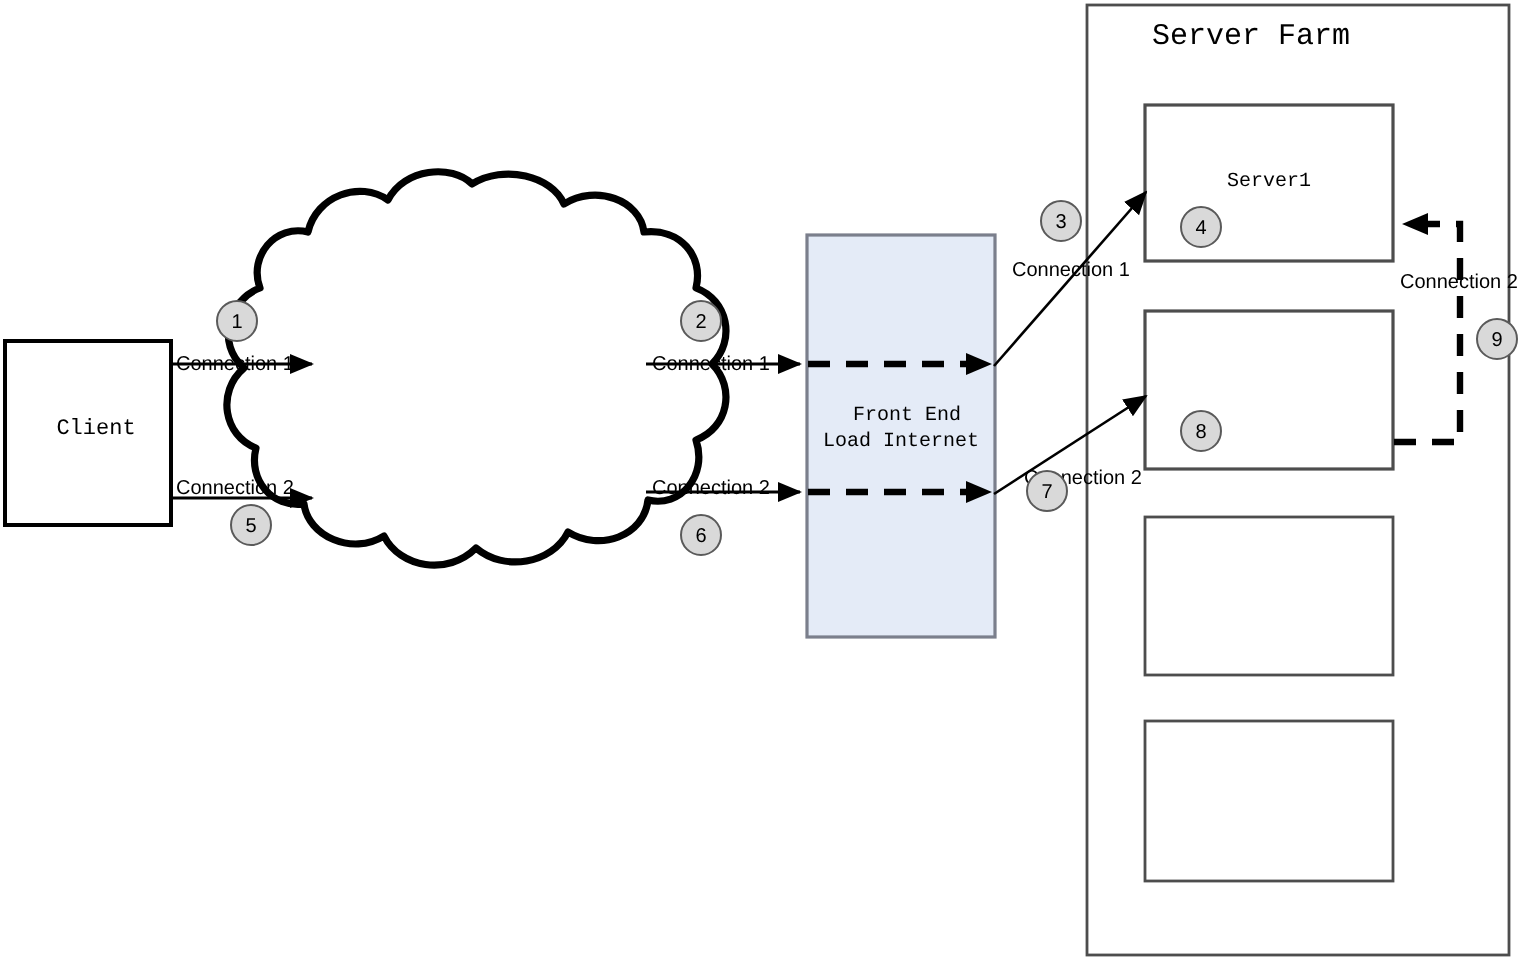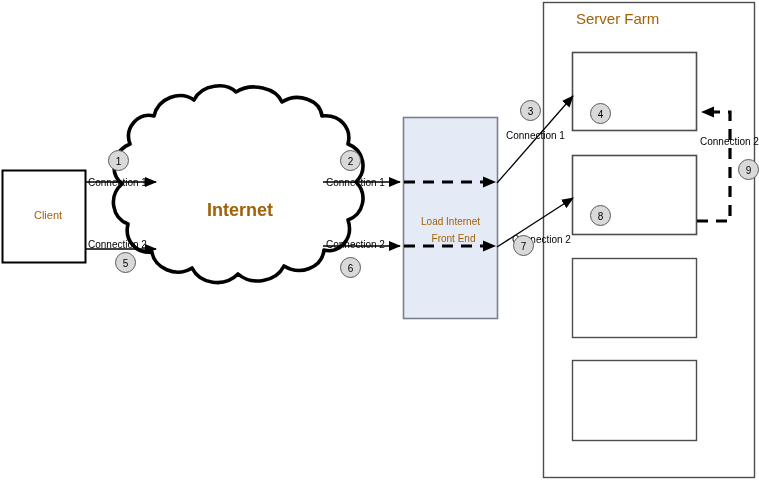--- a/index.html
+++ b/index.html
@@ -17,22 +17,22 @@
   }
   #svg-layer {
     position: absolute;
     left: 0; top: 0;
     width: 759px;
     height: 482px;
   }
   .node-label {
     position: absolute;
     text-align: center;
-    color: #a16207;
-    font-family: Liberation Sans, sans-serif;
+    color: #000000;
+    font-family: Liberation Mono, monospace;
     pointer-events: none;
     line-height: 1.25;
   }
   .edge-label {
     position: absolute;
     color: #000000;
     font-family: "Liberation Sans", sans-serif;
     font-size: 10px;
     white-space: nowrap;
   }
@@ -123,27 +123,27 @@
 
     <line x1="497" y1="183" x2="573" y2="96" stroke="#000000" stroke-width="1.3" marker-end="url(#arrow-solid-lg)"></line>
 
     <line x1="497" y1="247" x2="573" y2="198" stroke="#000000" stroke-width="1.3" marker-end="url(#arrow-solid-lg)"></line>
 
     <path d="M 697 221 L 730 221 L 730 112 L 702 112" fill="none" stroke="#000000" stroke-width="3.2" stroke-dasharray="11 8" marker-end="url(#arrow-dash)"></path>
   </svg>
 
   <div class="node-label client-title" style="left:2px; top:209px; width:92px;">Client</div>
 
-  <div class="node-label internet-title" style="left:180px; top:199px; width:120px;">Internet</div>
 
-  <div class="node-label lb-title" style="left:404px; top:203px; width:99px;margin-top:30px;">Front End</div>
+  <div class="node-label lb-title" style="left:404px; top:203px; width:99px;">Front End</div>
   <div class="node-label lb-title" style="left:404px; top:216px; width:93px;">Load Internet</div>
 
   <div class="node-label farm-title" style="left:576px; top:10px; width:160px;">Server Farm</div>
 
+  <div class="node-label server-title" style="left:573px; top:86px; width:123px;">Server1</div>
 
   <div class="edge-label" style="left:88px; top:177px;">Connection 1</div>
   <div class="edge-label" style="left:88px; top:239px;">Connection 2</div>
 
   <div class="edge-label" style="left:326px; top:177px;">Connection 1</div>
   <div class="edge-label" style="left:326px; top:239px;">Connection 2</div>
 
   <div class="edge-label" style="left:506px; top:130px;">Connection 1</div>
   <div class="edge-label" style="left:512px; top:234px;">Connection 2</div>
 

